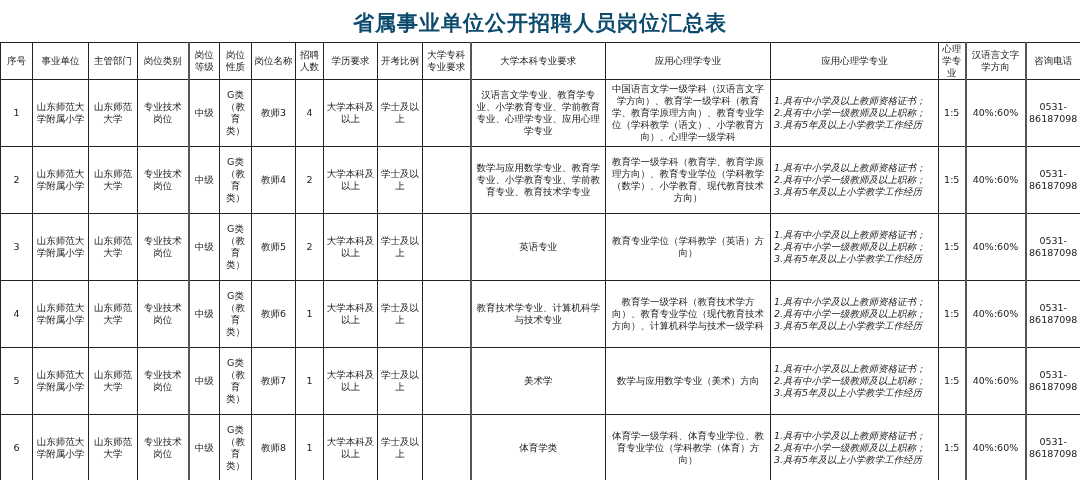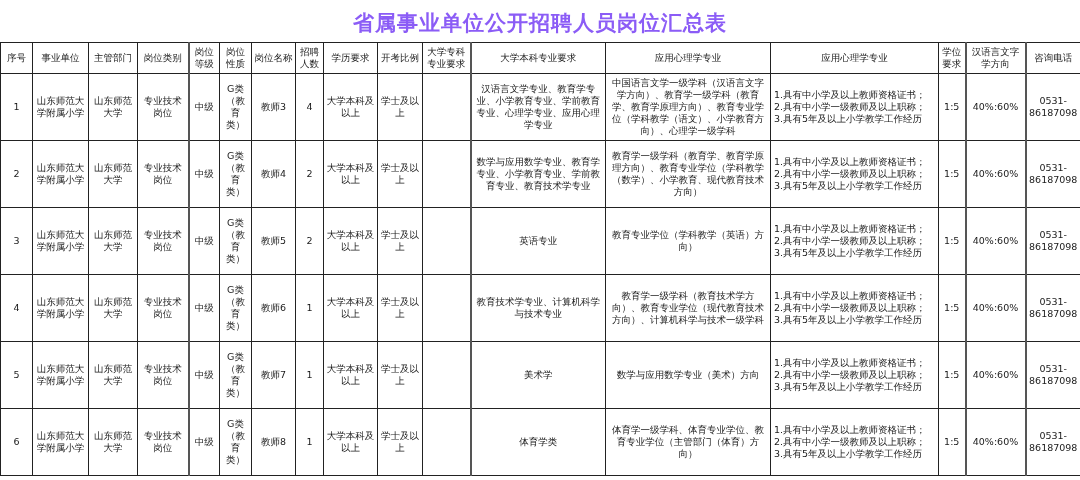--- a/index.html
+++ b/index.html
@@ -1,30 +1,30 @@
 <!DOCTYPE html>
 <html><head>
 <meta charset="utf-8">
 <style>
   html, body { margin: 0; padding: 0; background: #ffffff; }
   body { width: 1080px; height: 480px; overflow: hidden; position: relative;
          font-family: "DejaVu Sans", "Liberation Sans", sans-serif; color: #1a1a1a; }
   .title-bar { position: absolute; left: 0; top: 0; width: 1080px; height: 42px;
                display: flex; align-items: center; justify-content: center; }
   .title-bar h1 { margin: 0; font-family: "DejaVu Serif", "Liberation Serif", serif;
-                  font-size: 21px; font-weight: bold; letter-spacing: 1px; color: #8b5cf6; padding-top: 4px; }
+                  font-size: 21px; font-weight: bold; letter-spacing: 1px; color: #0c4a6e; padding-top: 4px; }
   table.grid { position: absolute; left: 0; top: 42px; width: 1080px; border-collapse: collapse;
                table-layout: fixed; }
   table.grid td, table.grid th { border: 1px solid #222; text-align: center; vertical-align: middle;
                font-size: 9.5px; line-height: 12px; padding: 0 2px; font-weight: normal; overflow: hidden; }
   table.grid th { height: 30px; }
   table.grid td { height: 66px; }
   .thick-l { border-left: 2px solid #555 !important; }
   .left-text { text-align: left !important; padding-left: 3px !important; }
-  .cond-line { display: block; white-space: nowrap; overflow: hidden; }
+  .cond-line { display: block; white-space: nowrap; overflow: hidden; font-style: italic; }
 </style>
 </head>
 <body>
 
 <div class="title-bar">
   <h1>省属事业单位公开招聘人员岗位汇总表</h1>
 </div>
 
 <table class="grid">
   <colgroup>
@@ -55,21 +55,21 @@
       <th class="thick-l">岗位等级</th>
       <th>岗位性质</th>
       <th>岗位名称</th>
       <th>招聘人数</th>
       <th>学历要求</th>
       <th>开考比例</th>
       <th>大学专科专业要求</th>
       <th class="thick-l">大学本科专业要求</th>
       <th>应用心理学专业</th>
       <th>应用心理学专业</th>
-      <th>学位要求</th>
+      <th>心理学专业</th>
       <th class="thick-l">汉语言文字学方向</th>
       <th class="thick-l">咨询电话</th>
     </tr>
   </thead>
   <tbody>
     <tr>
       <td>1</td>
       <td>山东师范大学附属小学</td>
       <td>山东师范大学</td>
       <td>专业技术岗位</td>
@@ -189,21 +189,21 @@
       <td>山东师范大学</td>
       <td>专业技术岗位</td>
       <td class="thick-l">中级</td>
       <td>G类（教育类）</td>
       <td>教师8</td>
       <td>1</td>
       <td>大学本科及以上</td>
       <td>学士及以上</td>
       <td></td>
       <td class="thick-l">体育学类</td>
-      <td>体育学一级学科、体育专业学位、教育专业学位（主管部门（体育）方向）</td>
+      <td>体育学一级学科、体育专业学位、教育专业学位（学科教学（体育）方向）</td>
       <td class="left-text">
         <span class="cond-line">1.具有中小学及以上教师资格证书；</span>
         <span class="cond-line">2.具有中小学一级教师及以上职称；</span>
         <span class="cond-line">3.具有5年及以上小学教学工作经历</span>
       </td>
       <td>1:5</td>
       <td class="thick-l">40%:60%</td>
       <td class="thick-l">0531-86187098</td>
     </tr>
   </tbody>

